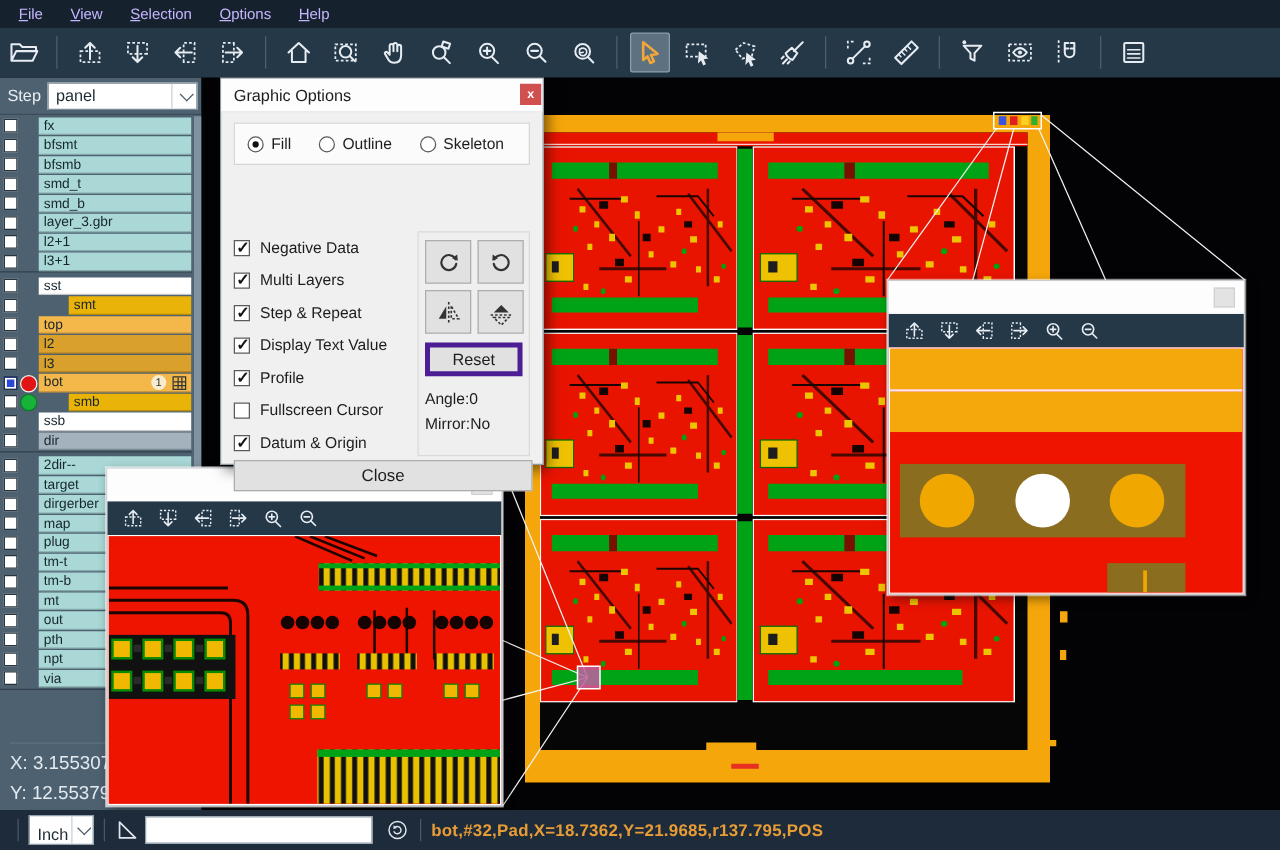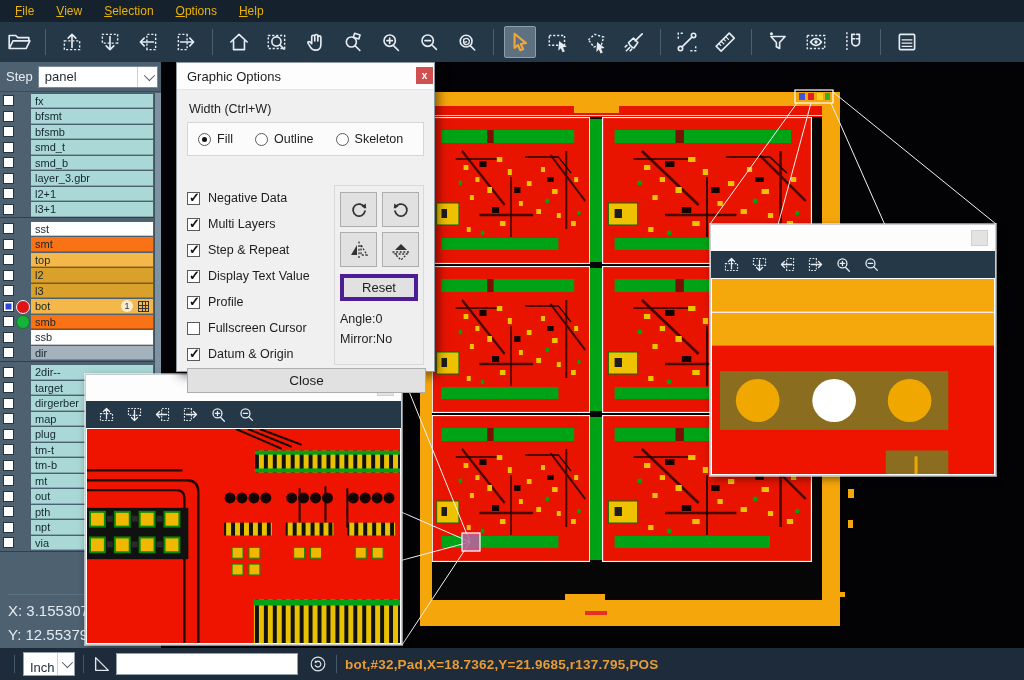--- a/index.html
+++ b/index.html
@@ -3,21 +3,21 @@
 <meta charset="utf-8">
 <style>
   * { margin:0; padding:0; box-sizing:border-box; }
   html,body { width:1024px; height:680px; overflow:hidden; background:#000;
     font-family:"Liberation Sans", sans-serif; }
   body { position:relative; }
 
   
   .menu-bar { position:absolute; left:0; top:0; width:1024px; height:22px;
     background:#15222e; display:flex; align-items:center; gap:4px; padding-left:6px; z-index:20; }
-  .menu-item { color:#eab308; font-size:12px; padding:2px 9px;text-align:right; }
+  .menu-item { color:#c4b5fd; font-size:12px; padding:2px 9px;text-align:right; }
   .menu-item u { text-decoration:underline; }
 
   .toolbar { position:absolute; left:0; top:22px; width:1024px; height:40px;
     background:#253848; display:flex; align-items:center; z-index:20; }
   .tbb { width:32px; height:32px; display:flex; align-items:center; justify-content:center;
     color:#e6ecf1; margin:0 3px; border:1px solid transparent; }
   .tbb svg { width:24px; height:24px; }
   .tbb.active { background:#5d7181; border:1px solid #8ba0af; border-radius:2px; }
   .tb-sep { width:1px; height:26px; background:#4a5f70; margin:0 7px; }
 
@@ -43,21 +43,21 @@
   .lcb.on { background:#2b47d6; box-shadow:inset 0 0 0 1.5px #fff; }
   .lind { width:17px; height:13px; flex:0 0 auto; position:relative; }
   .lind.red::after, .lind.green::after { content:""; position:absolute; left:2px; top:0;
     width:12px; height:12px; border-radius:50%; }
   .lind.red::after { background:#e01414; border:1.5px solid #f2f2f2; }
   .lind.green::after { background:#17b23a; border:1px solid #0d7a26; }
   .llab { flex:1; height:14.5px; font-size:11px; line-height:14px; color:#16262e;
     padding-left:4px; margin-right:8px; position:relative;
     box-shadow:inset 0 -1px rgba(0,0,0,.22); white-space:nowrap; overflow:hidden; }
   .bg-teal  { background:#a9d8d6; } .bg-white { background:#ffffff; }
-  .bg-green { background:#f97316; } .bg-amber { background:#f4b84a; }
+  .bg-green { background:#eab308;margin-left:24px; } .bg-amber { background:#f4b84a; }
   .bg-gold  { background:#d9a02c; } .bg-gray  { background:#a3b2bd; }
   .lbadge { position:absolute; right:20px; top:1px; width:12px; height:12px; border-radius:50%;
     background:#f8ecd0; color:#333; font-size:9px; text-align:center; line-height:12px; }
   .lgrid { position:absolute; right:4px; top:1.5px; width:11px; height:11px; border:1px solid #333;
     background:
       linear-gradient(#333,#333) 3px 0/1px 100% no-repeat,
       linear-gradient(#333,#333) 6px 0/1px 100% no-repeat,
       linear-gradient(#333,#333) 0 3px/100% 1px no-repeat,
       linear-gradient(#333,#333) 0 6px/100% 1px no-repeat; }
   .list-scrollbar { position:absolute; right:0; top:31px; width:7px; height:523px;
@@ -820,21 +820,20 @@
     <div>Y: 12.553794</div>
   </div>
 </div>
 
 <div class="dialog">
   <div class="dlg-title">
     <span>Graphic Options</span>
     <span class="dlg-close">x</span>
   </div>
   <div class="dlg-body">
-    <div class="dlg-widthlabel">Width (Ctrl+W)</div>
     <div class="radio-box">
         <span class="radio-item">
           <span class="radio sel"></span>
           <span>Fill</span>
         </span>
         <span class="radio-item">
           <span class="radio"></span>
           <span>Outline</span>
         </span>
         <span class="radio-item">

